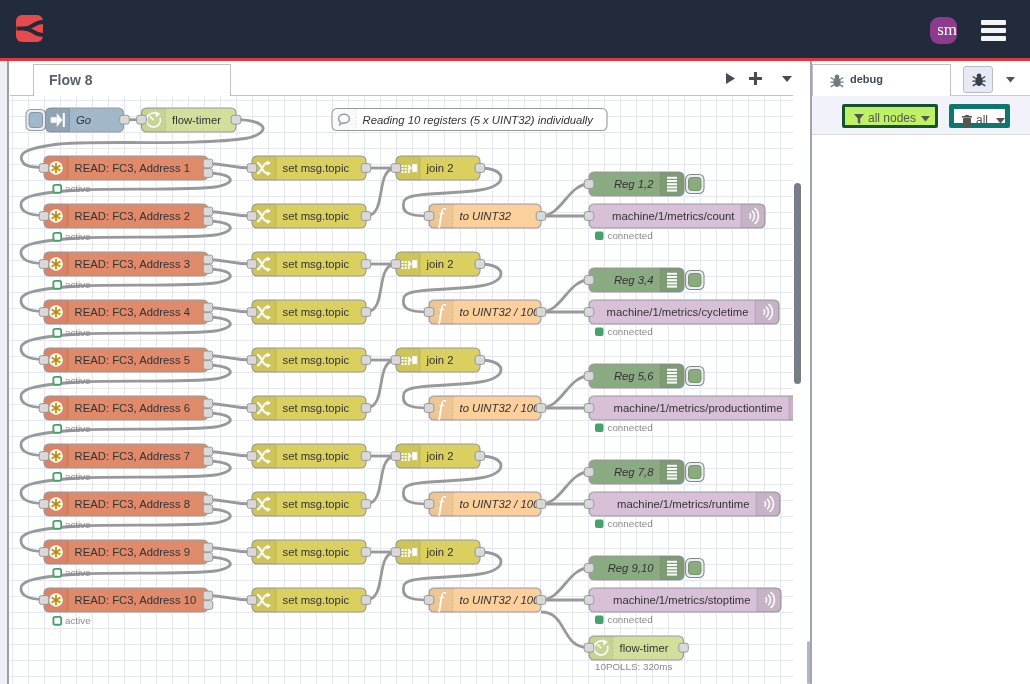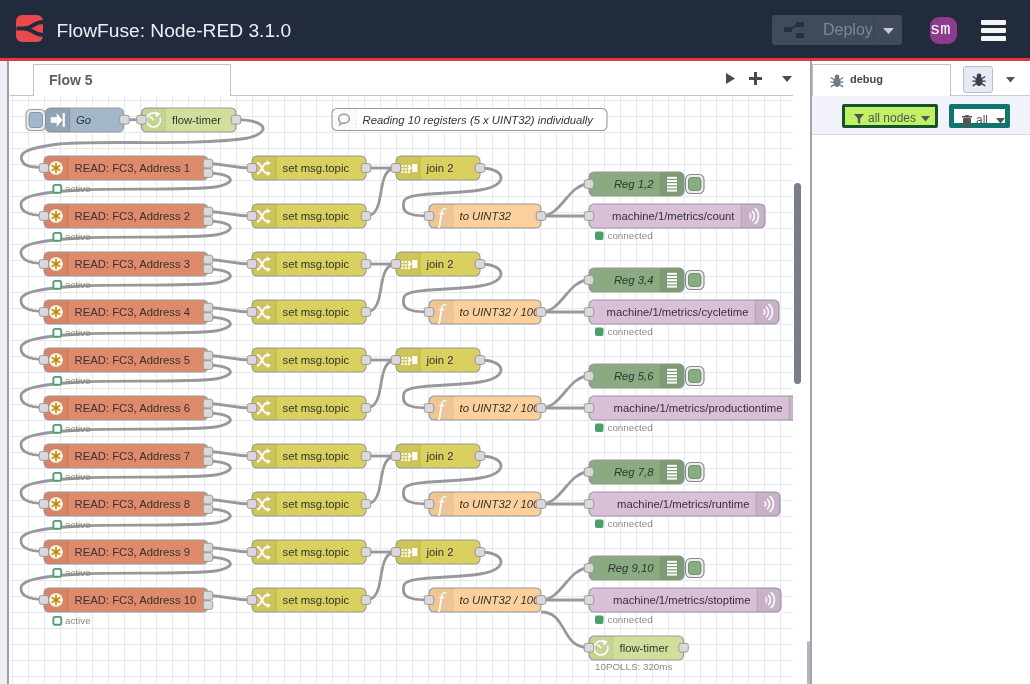--- a/index.html
+++ b/index.html
@@ -9,53 +9,37 @@
 
 <div class="abs" style="left:0;top:0;width:1030px;height:58px;background:#212b3b">
   <svg class="abs" style="left:16px;top:15px" width="27" height="27" viewBox="0 0 27 27">
     <rect x="0" y="0" width="27" height="27" rx="6" fill="#e8494d"></rect>
     <g stroke="#212b3b" stroke-width="3.9" fill="none">
       <path d="M0.5,13.5 H9"></path>
       <path d="M27,7 C17.5,7 16,13.5 8.5,13.5"></path>
       <path d="M27,20 C17.5,20 16,13.5 8.5,13.5"></path>
     </g>
   </svg>
-  <span class="abs" style="left:56.5px;top:19.5px;font-size:19.2px;color:#ecf0f4">FlowFuse: Node-RED 3.1.0</span>
-  <div class="abs" style="left:772px;top:15px;width:130px;height:30px;background:#414a58;border-radius:3px">
-    <svg class="abs" style="left:12px;top:7px" width="28" height="17" viewBox="0 0 28 17">
-      <g fill="#262f3d">
-          <rect x="0" y="5" width="8" height="5" rx="1"></rect>
-          <rect x="12" y="0" width="8" height="5" rx="1"></rect>
-          <rect x="12" y="11" width="8" height="5" rx="1"></rect>
-        </g>
-      <line x1="7" y1="7" x2="13" y2="3" stroke="#262f3d" stroke-width="1.6"></line>
-    </svg>
-    <span class="abs" style="left:51px;top:6px;font-size:16px;color:#7d8795">Deploy</span>
-    <div class="abs" style="left:101px;top:4px;width:1px;height:22px;background:#39414e"></div>
-    <svg class="abs" style="left:111px;top:13px" width="11" height="6" viewBox="0 0 11 6">
-        <path d="M0,0 H11 L5.5,6 z" fill="#c9ccd2"></path>
-      </svg>
-  </div>
   <div class="abs" style="left:930px;top:17px;width:27px;height:27px;background:#8d3b8d;border-radius:9px;color:#fff;
-       font-family:Liberation Mono, monospace;font-size:17px;text-align:left;line-height:26px">sm</div>
+       font-family:Liberation Serif, serif;font-size:17px;text-align:right;line-height:26px">sm</div>
   <svg class="abs" style="left:981px;top:20px" width="25" height="21" viewBox="0 0 25 21">
     <g fill="#f2f4f6">
         <rect y="0" width="25" height="5" rx="1"></rect>
         <rect y="8" width="25" height="5" rx="1"></rect>
         <rect y="16" width="25" height="5" rx="1"></rect>
       </g>
   </svg>
 </div>
 <div class="abs" style="left:0;top:58px;width:1030px;height:2.5px;background:#e0383d"></div>
 
 <div class="abs" style="left:0;top:61px;width:9px;height:623px;background:#eef0f6;border-right:2px solid #9aa0a8"></div>
 
 <div class="abs" style="left:10px;top:61px;width:783px;height:35px;background:#fff;border-bottom:1px solid #bfc3cc"></div>
 <div class="abs" style="left:33px;top:64px;width:198px;height:32px;background:#fff;border:1px solid #bfc3cc;border-bottom:none">
-  <span class="abs" style="left:15px;top:7px;font-size:14px;font-weight:600;color:#59616a">Flow 5</span>
+  <span class="abs" style="left:15px;top:7px;font-size:14px;font-weight:600;color:#59616a">Flow 8</span>
 </div>
 <svg class="abs" style="left:726px;top:73px" width="9" height="11" viewBox="0 0 9 11">
     <path d="M0,0 L9,5.5 L0,11 z" fill="#474c52"></path>
   </svg>
 <svg class="abs" style="left:749px;top:72px" width="13" height="13" viewBox="0 0 13 13">
     <g fill="#474c52">
       <rect x="5" y="0" width="3" height="13"></rect>
       <rect x="0" y="5" width="13" height="3"></rect>
     </g>
   </svg>

